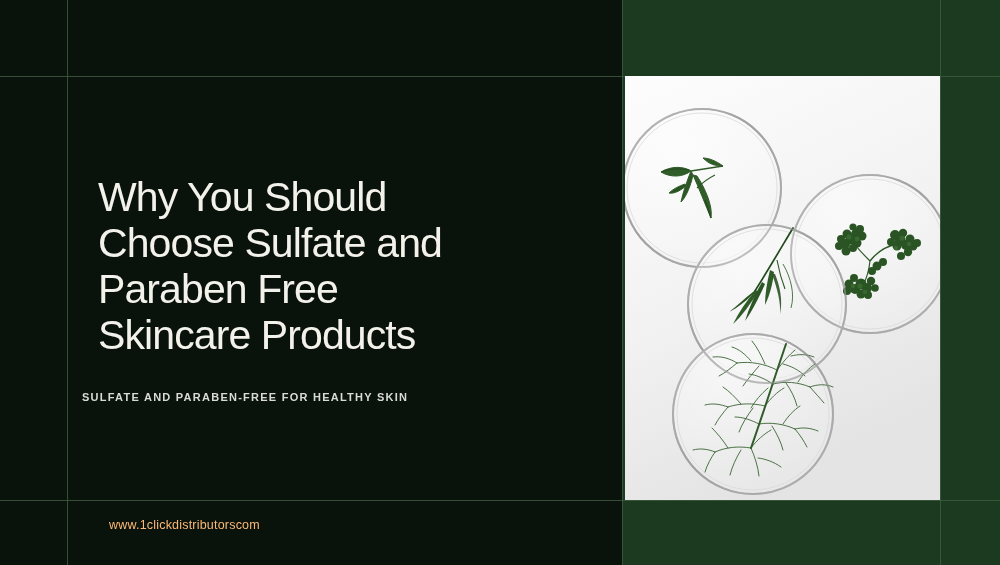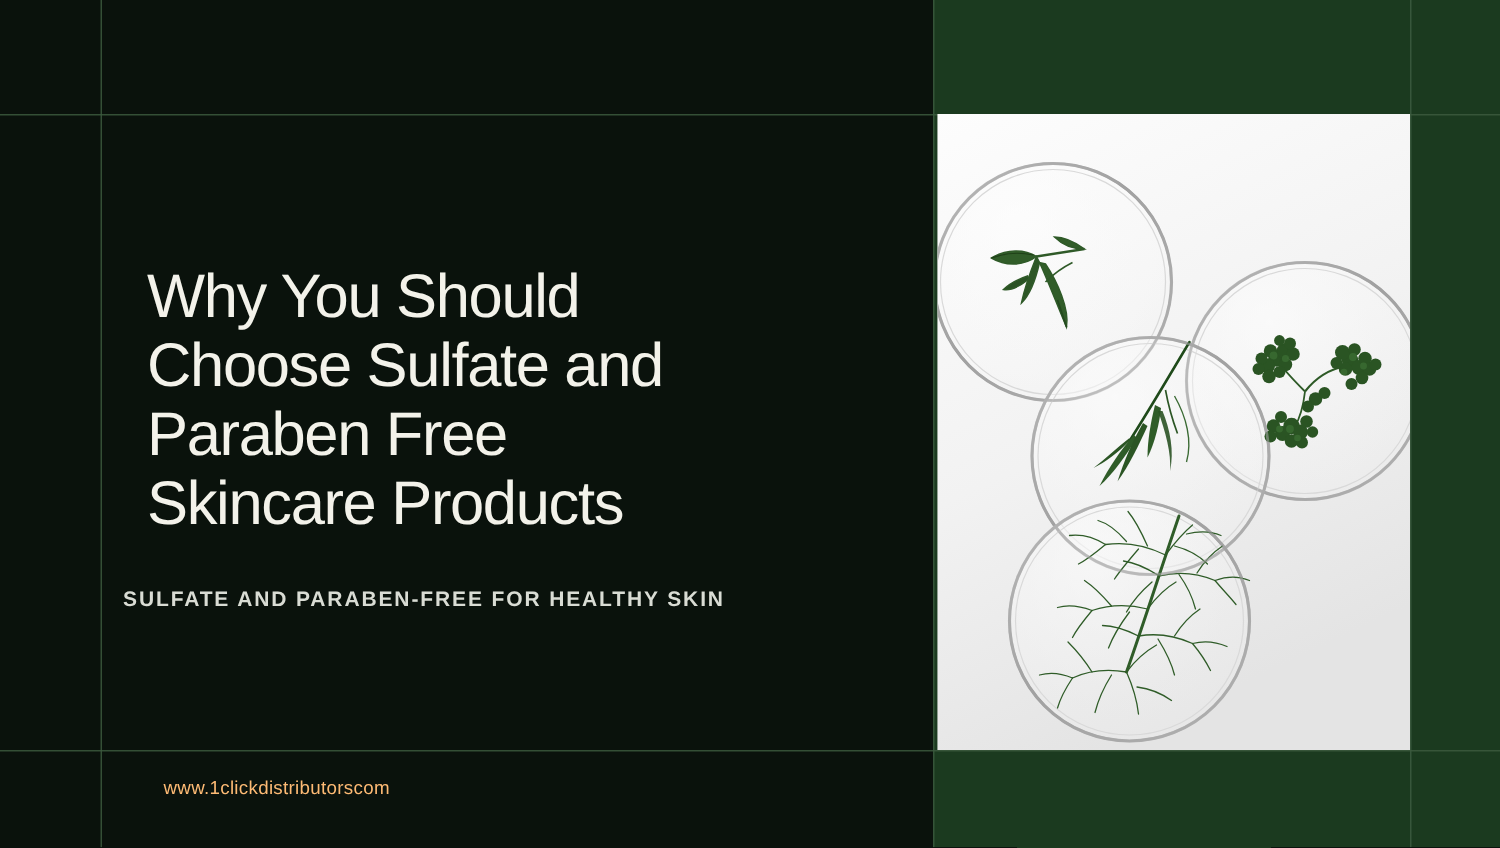--- a/index.html
+++ b/index.html
@@ -42,21 +42,21 @@
     position:absolute; left:82px; top:174px; width:500px;
     color:#f3f2ea;
     font-size:41px; line-height:46px; font-weight:400;
     letter-spacing:-0.9px;
     white-space:pre-line;
     margin-left:16px;
   }
   .subtitle {
     position:absolute; left:82px; top:391px;
     color:#d9dcd4;
-    font-size:14px; font-weight:700;
+    font-size:11px; font-weight:700;
     letter-spacing:1.25px;
     text-transform:uppercase;
   }
   .url {
     position:absolute; left:109px; top:518px;
     color:#fdba74;
     font-size:12.5px; font-weight:400; letter-spacing:.2px;
   }
 </style>
 </head>

